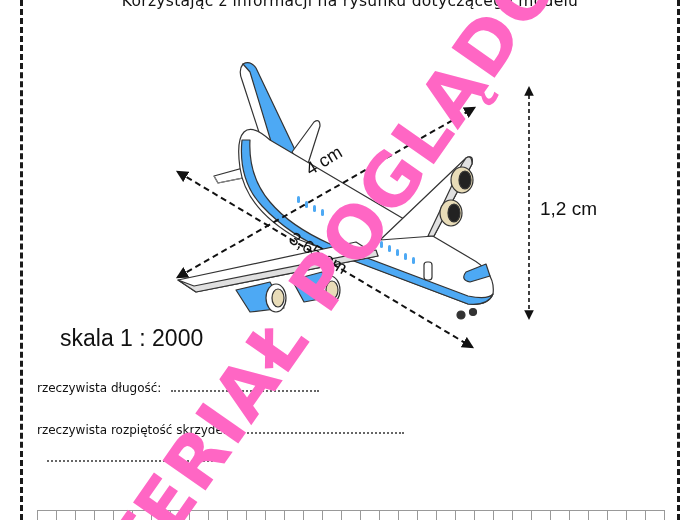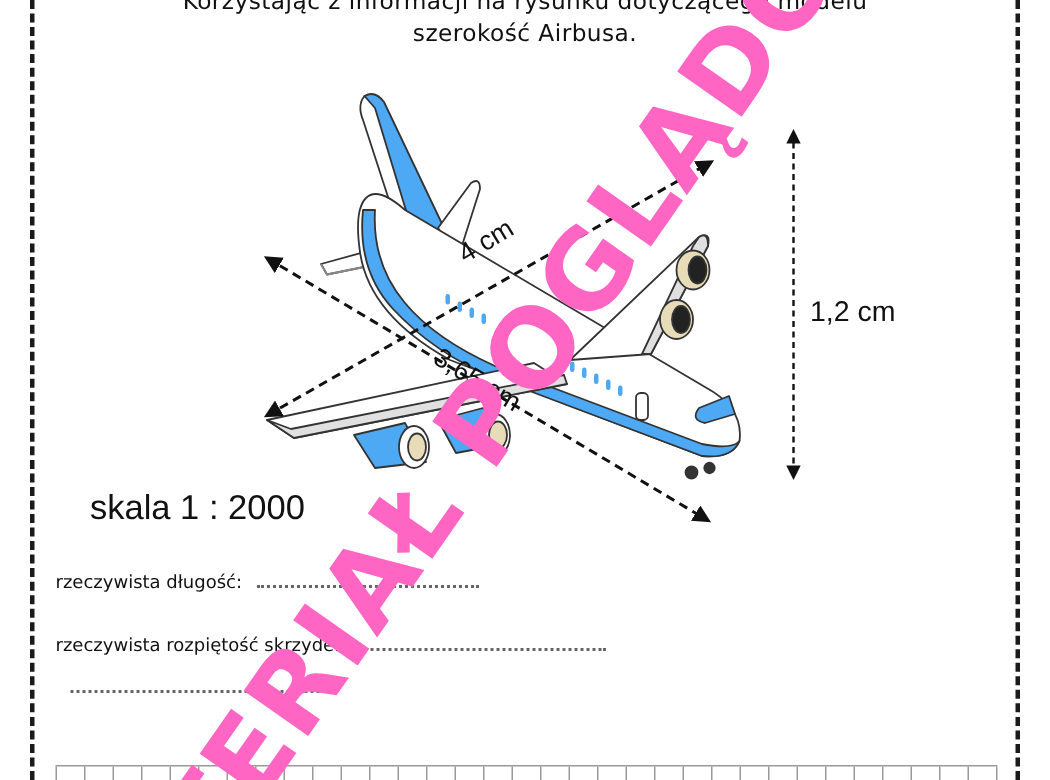--- a/index.html
+++ b/index.html
@@ -119,21 +119,20 @@
     }
   </style>
 </head>
 <body>
 
 <div class="border-left"></div>
 <div class="border-right"></div>
 
 <div class="instruction">
   <span>Korzystając z informacji na rysunku dotyczącego modelu</span>
-  <span>szerokość Airbusa.</span>
 </div>
 
 <svg class="figure" viewBox="0 0 700 520" xmlns="http://www.w3.org/2000/svg">
   <defs>
     <marker id="arr" viewBox="0 0 10 10" refX="8" refY="5" markerWidth="6" markerHeight="6" orient="auto-start-reverse">
       <path d="M0,0 L10,5 L0,10 z" fill="#111"></path>
     </marker>
   </defs>
 
   <g stroke="#333" stroke-width="1.2" stroke-linejoin="round">

